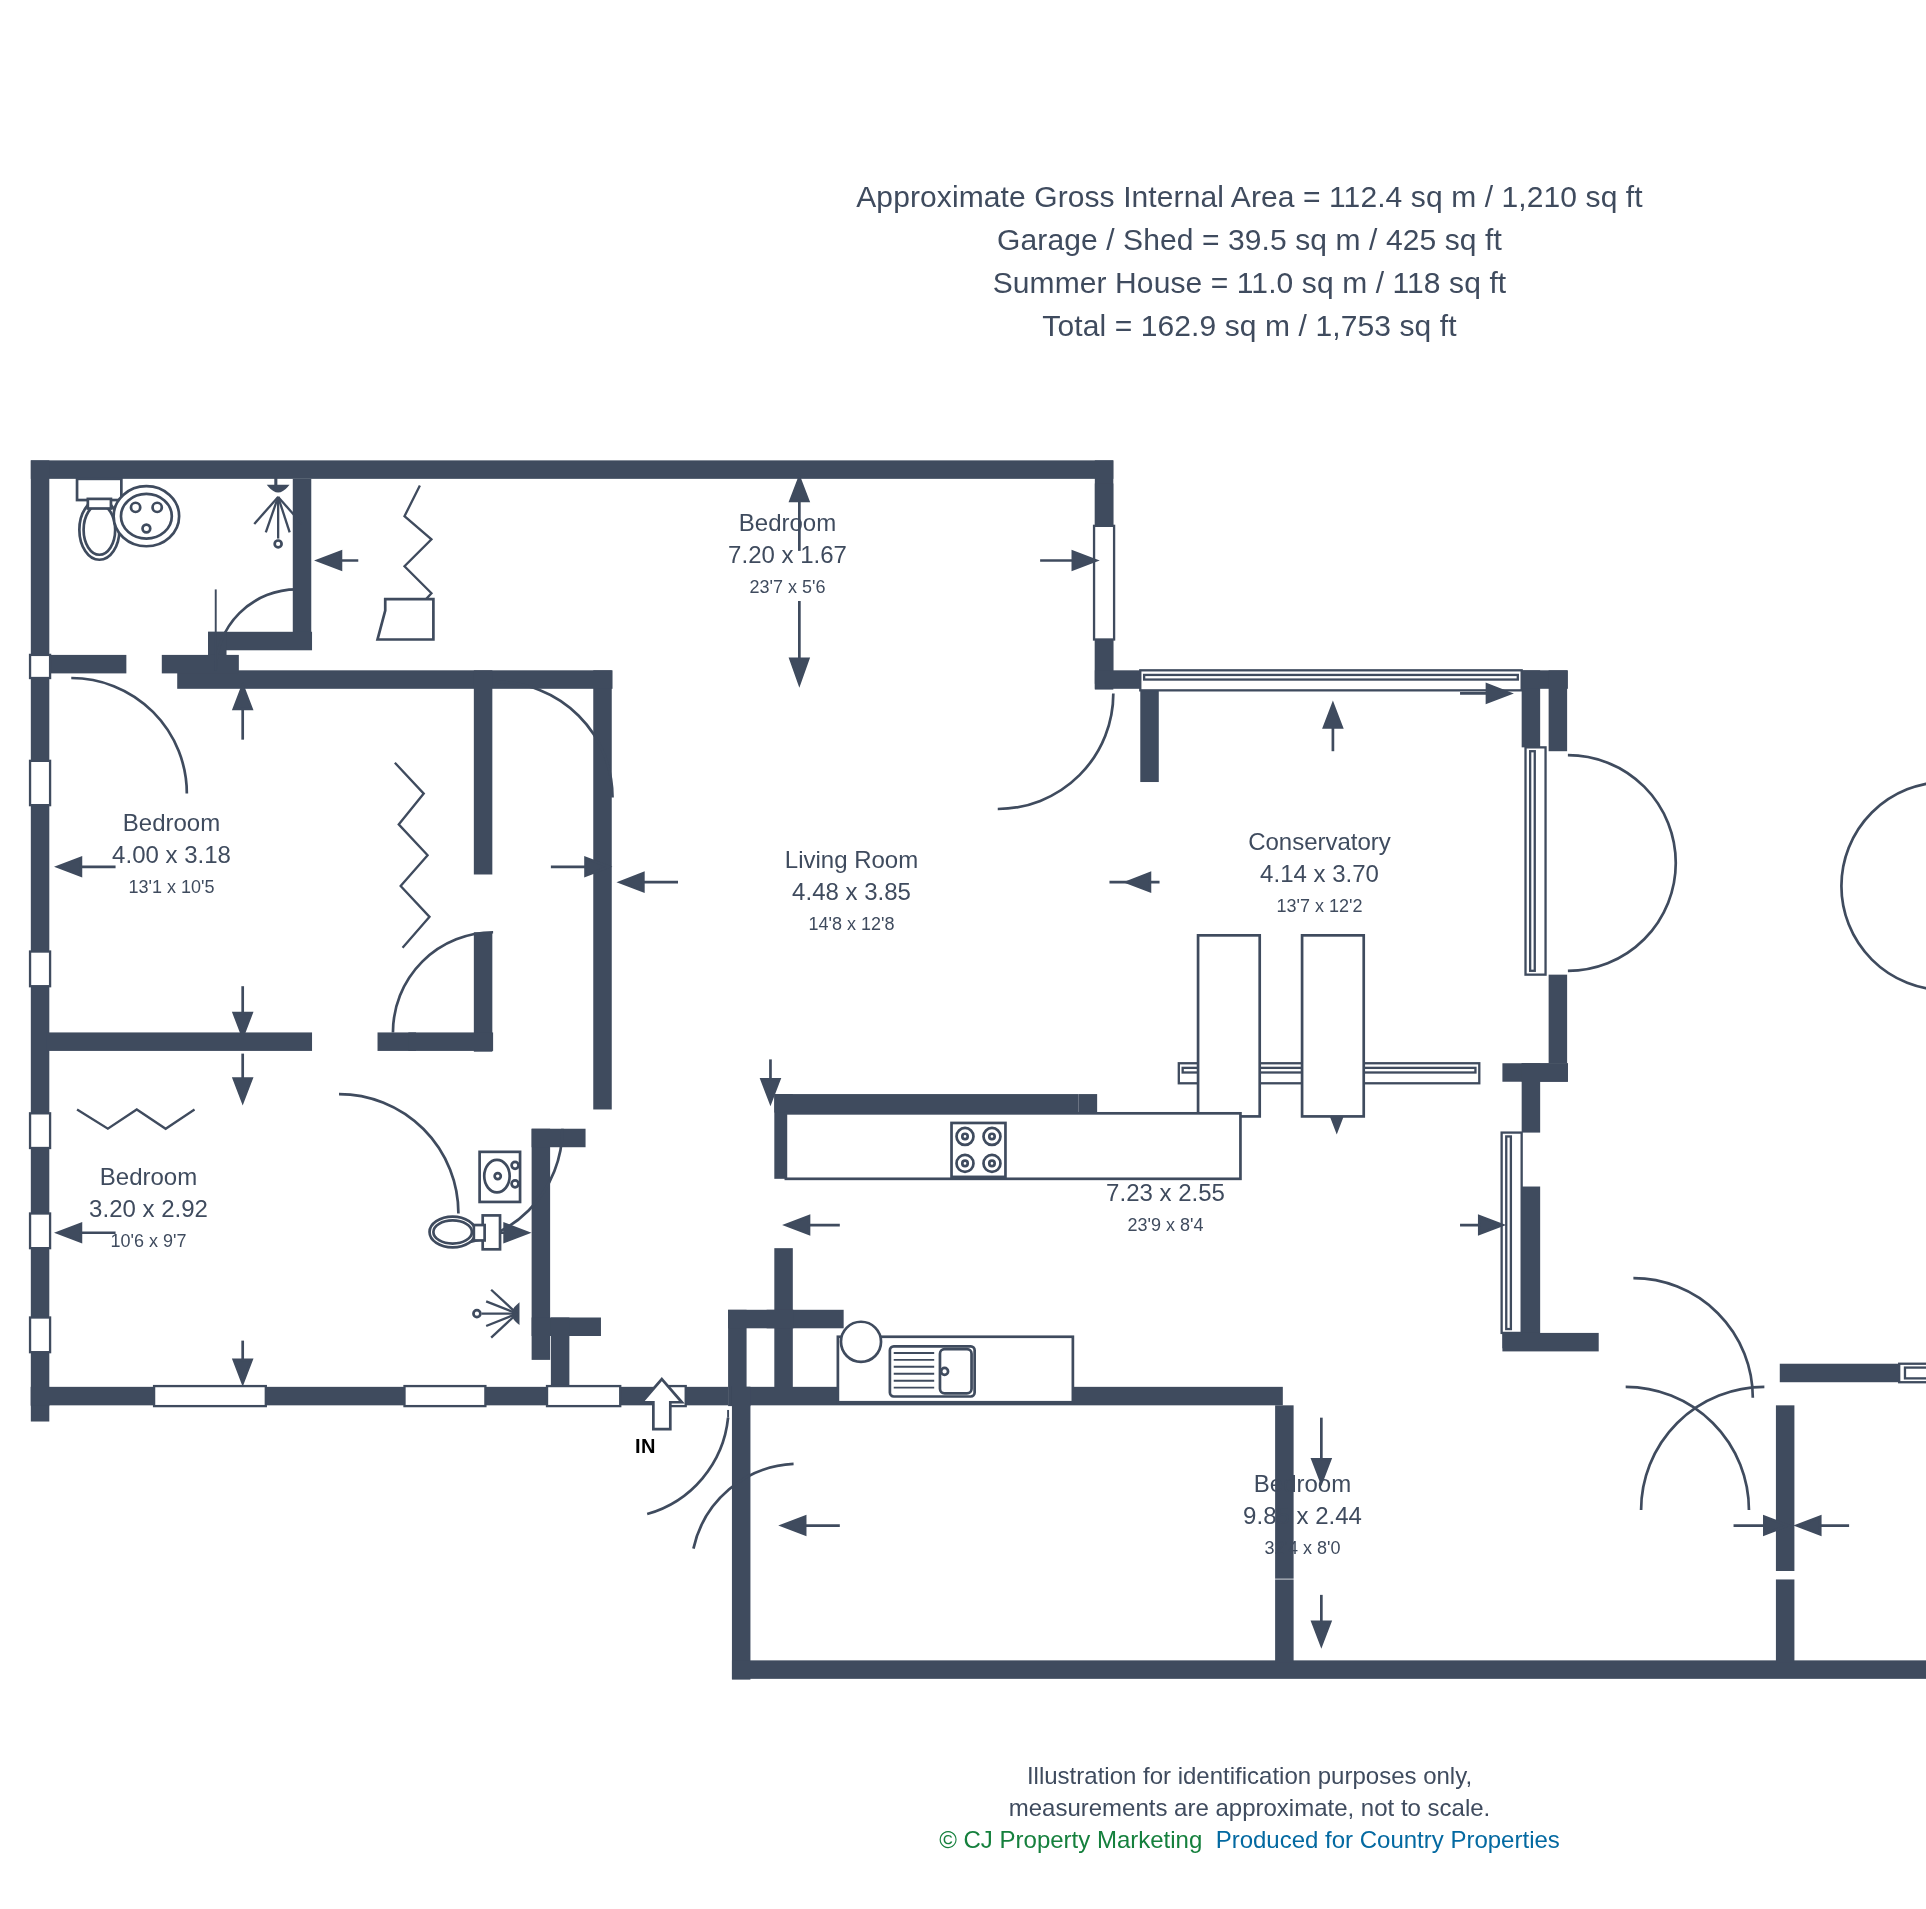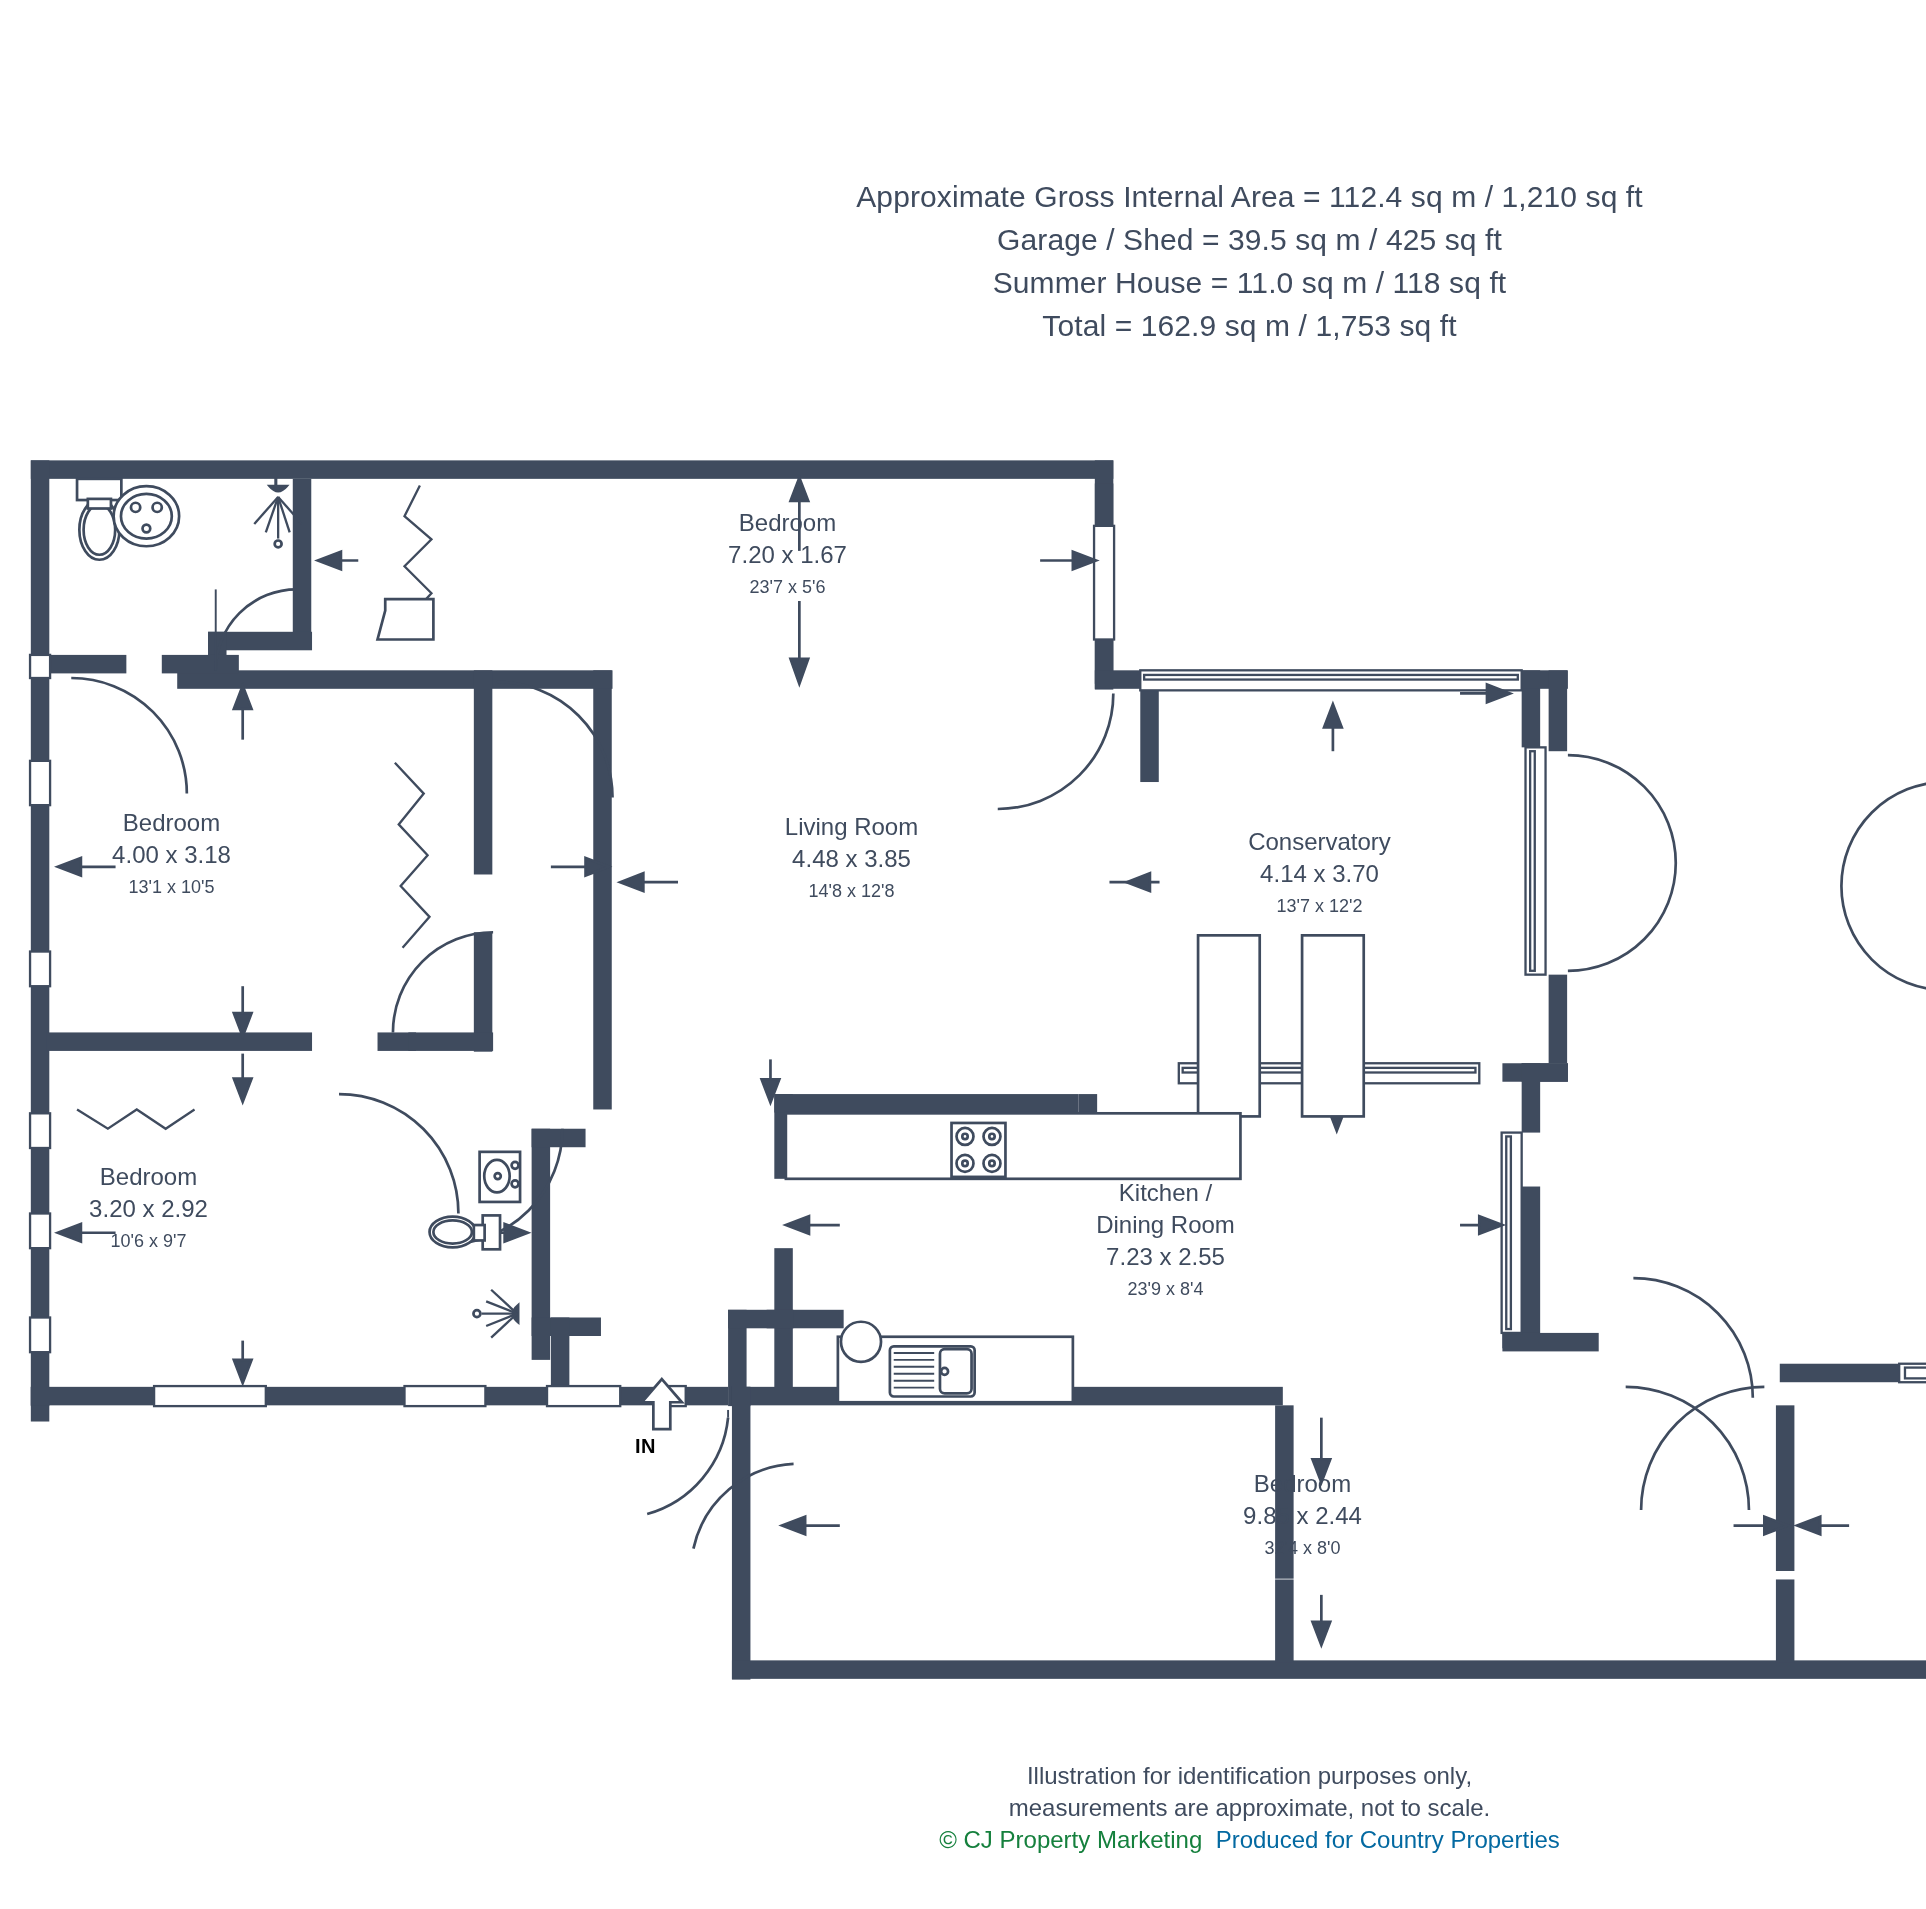--- a/index.html
+++ b/index.html
@@ -396,35 +396,33 @@
   <div class="d1">4.00 x 3.18</div>
   <div class="d2">13'1 x 10'5</div>
 </div>
 
 <div class="rlabel" style="left:-46px;top:1161px;width:389px;">
   <div class="nm">Bedroom</div>
   <div class="d1">3.20 x 2.92</div>
   <div class="d2">10'6 x 9'7</div>
 </div>
 
-<div class="rlabel" style="left:657px;top:811px;width:389px;">
+<div class="rlabel" style="left:657px;top:844px;width:389px;">
   <div class="nm">Living Room</div>
   <div class="d1">4.48 x 3.85</div>
   <div class="d2">14'8 x 12'8</div>
 </div>
 
 <div class="rlabel" style="left:1125px;top:826px;width:389px;">
   <div class="nm">Conservatory</div>
   <div class="d1">4.14 x 3.70</div>
   <div class="d2">13'7 x 12'2</div>
 </div>
 
 <div class="rlabel" style="left:971px;top:1177px;width:389px;">
-  <div class="nm">Kitchen /
-Dining Room</div>
   <div class="d1">7.23 x 2.55</div>
   <div class="d2">23'9 x 8'4</div>
 </div>
 
 <div class="rlabel" style="left:1108px;top:1468px;width:389px;">
   <div class="nm">Bedroom</div>
   <div class="d1">9.85 x 2.44</div>
   <div class="d2">32'4 x 8'0</div>
 </div>
 

